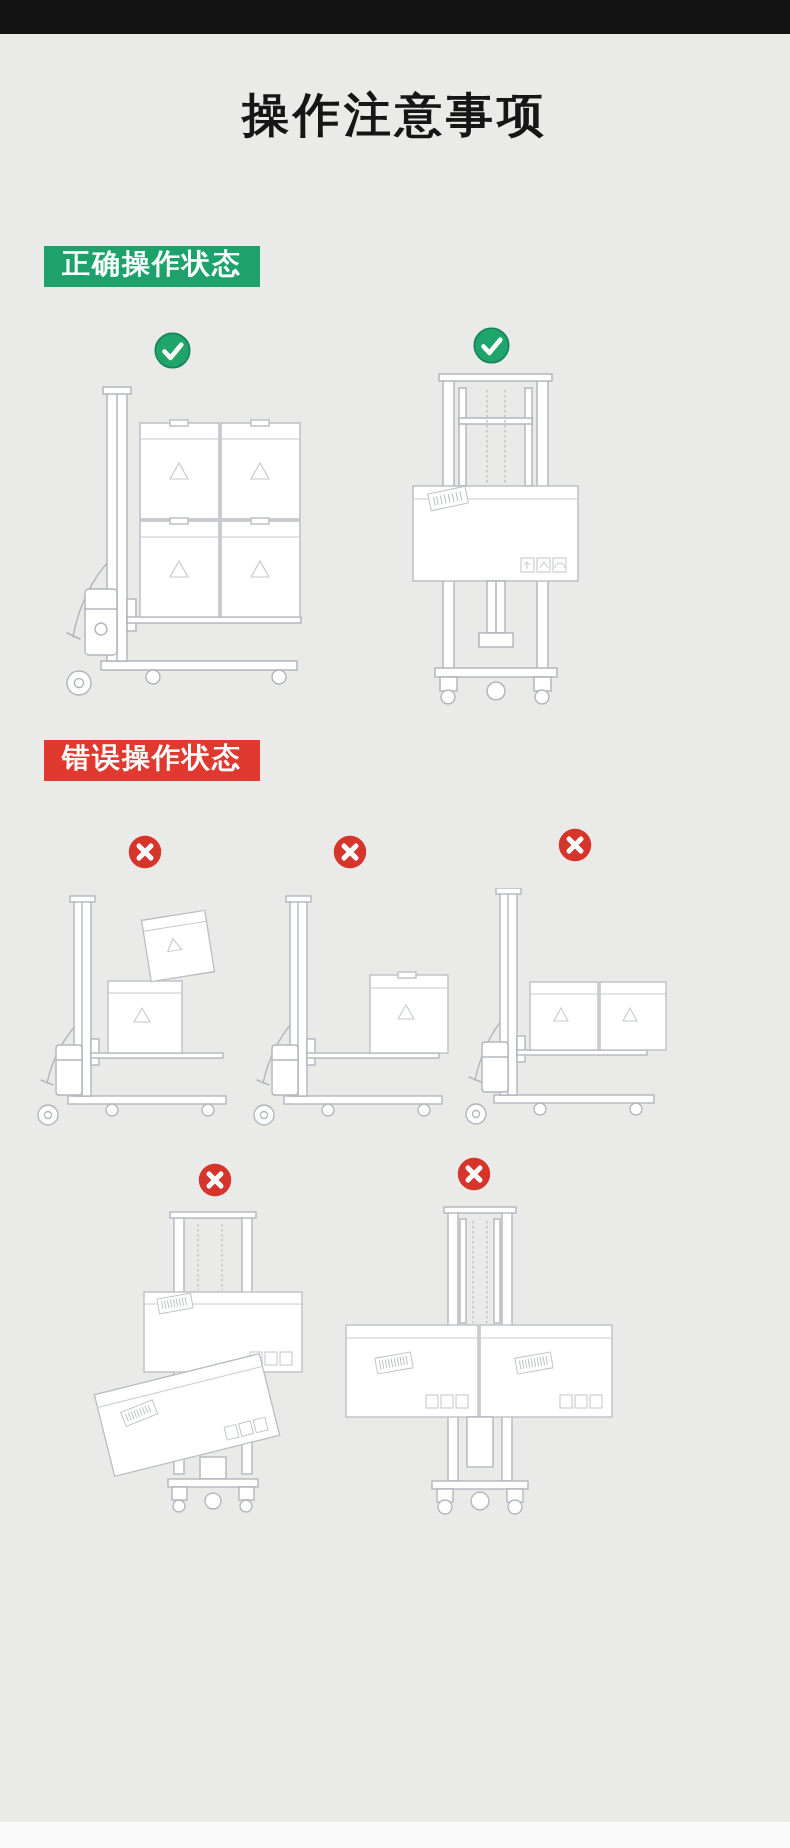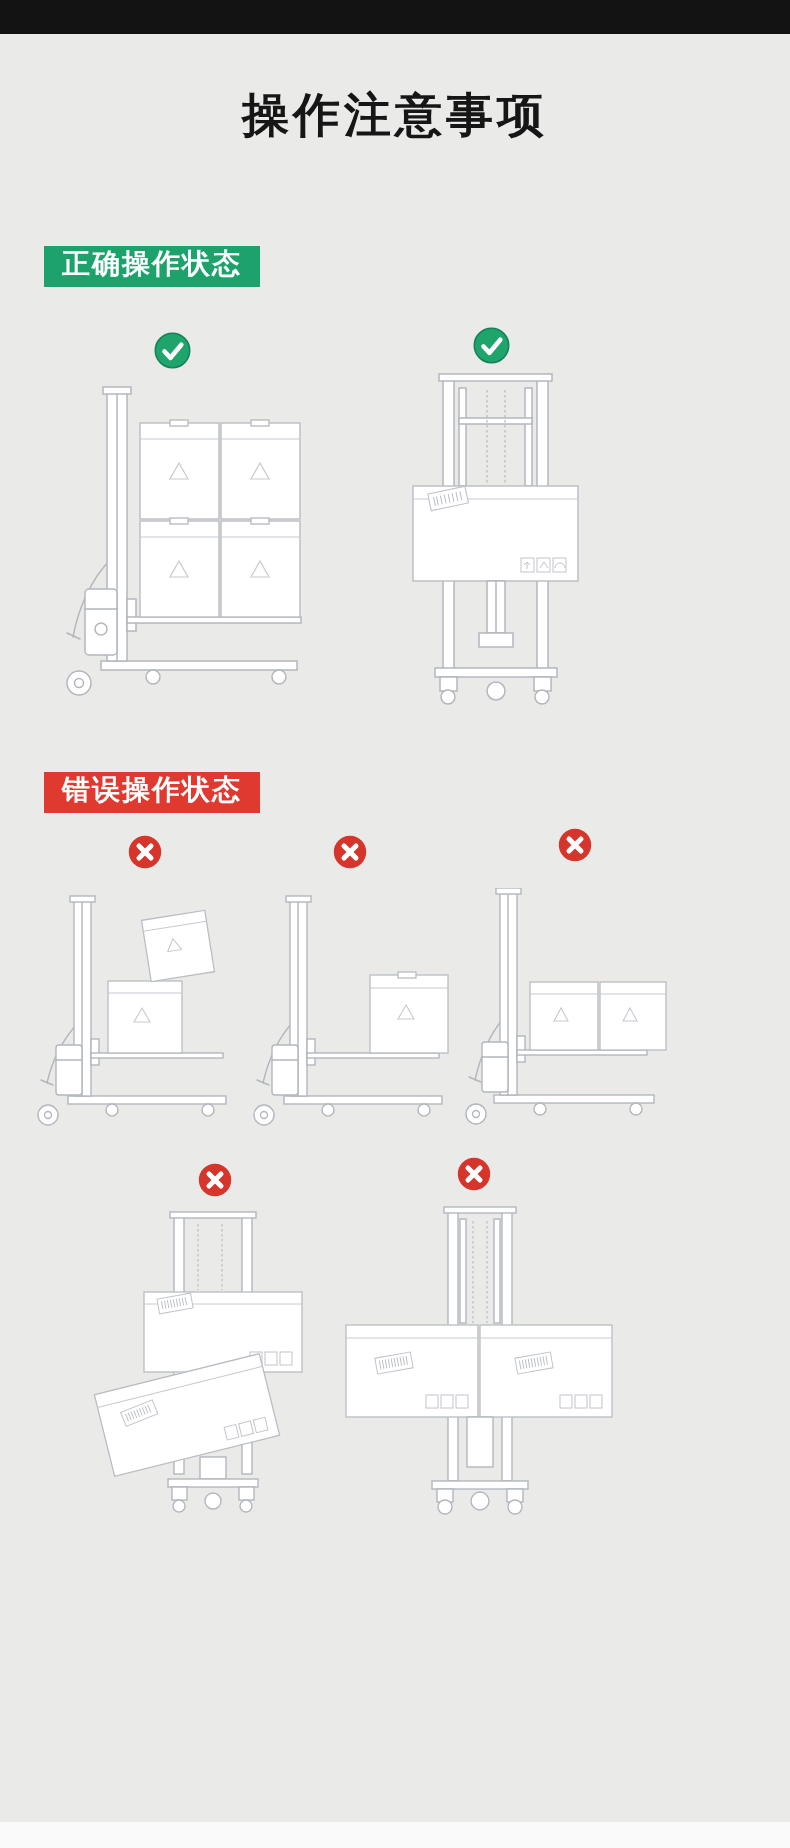--- a/index.html
+++ b/index.html
@@ -4,21 +4,21 @@
 <style>
   * { margin:0; padding:0; box-sizing:border-box; }
   html,body { background:#ffffff; font-family:"Liberation Sans", sans-serif; }
   .page { position:relative; width:790px; height:1848px; margin:0 auto; background:#EAEAE9; overflow:hidden; }
   .top-bar { position:absolute; top:0; left:0; width:100%; height:34px; background:#131313; }
   .page-title { position:absolute; top:84px; left:0; width:100%; text-align:center;
                 font-size:47px; font-weight:bold; color:#161616; letter-spacing:4px; }
   .badge { position:absolute; left:44px; display:inline-block; padding:2px 18px 7px 18px;
            font-size:28px; font-weight:bold; color:#ffffff; letter-spacing:2px; line-height:1.15; }
   .badge-correct { top:246px; background:#1CA26A; }
-  .badge-wrong   { top:772px; background:#E03A30;text-align:right; }
+  .badge-wrong   { top:740px; background:#E03A30;text-align:right; }
   .mark { position:absolute; }
   .mark svg { display:block; }
   .check-mark svg circle.rim { stroke:#14825A; }
   .figure { position:absolute; }
   .figure svg { display:block; width:100%; height:100%; }
   .bottom-strip { position:absolute; left:0; bottom:0; width:100%; height:26px; background:#FAFAFA; }
 </style>
 </head>
 <body>
 

